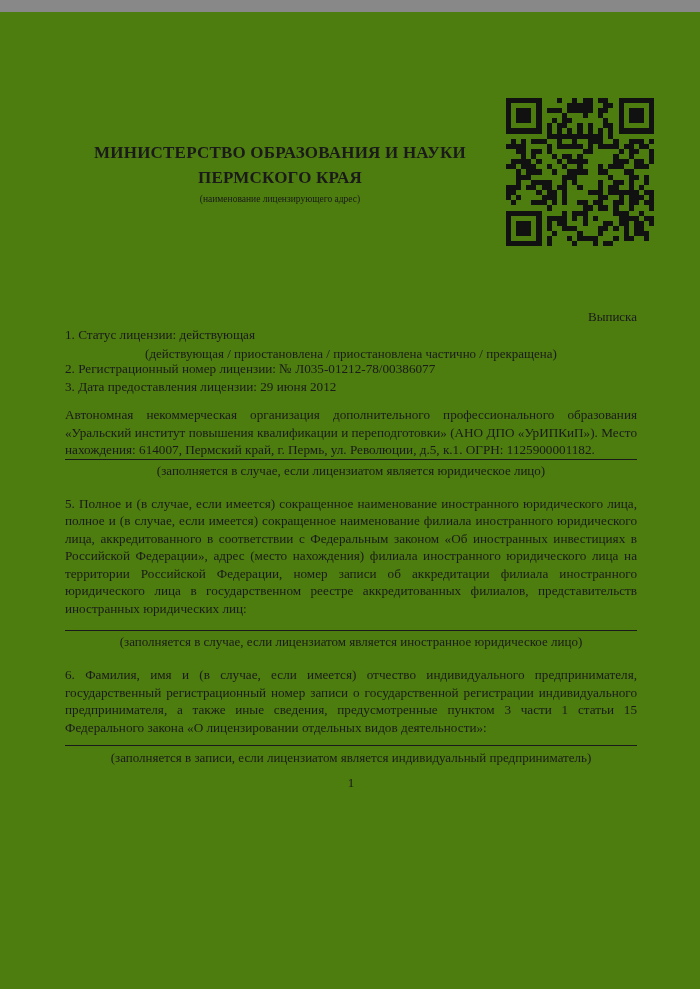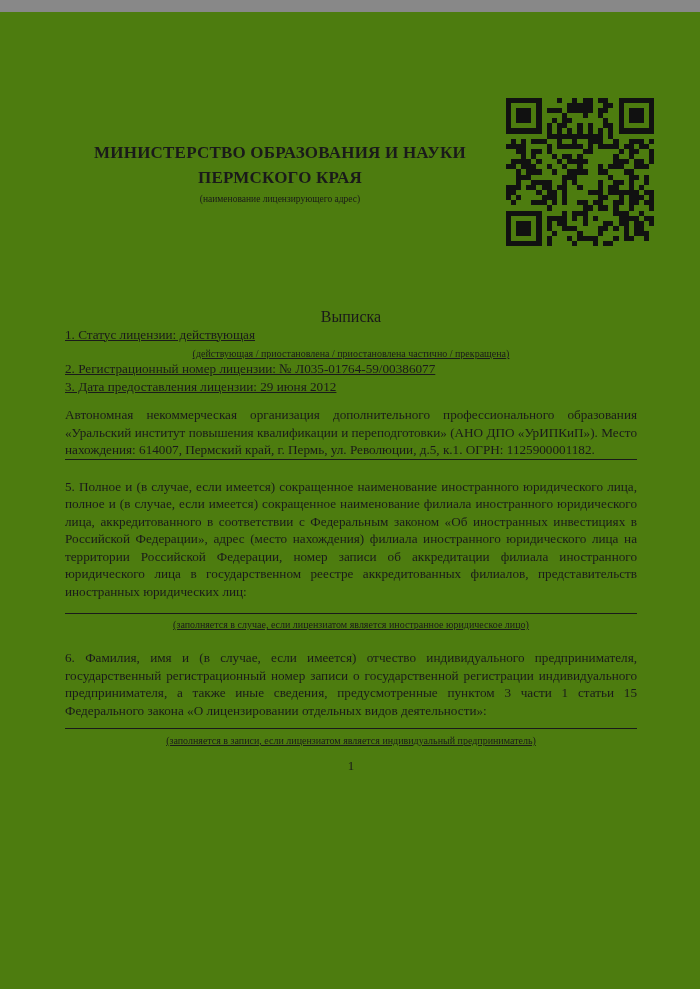--- a/index.html
+++ b/index.html
@@ -40,36 +40,35 @@
     width:154px;height:156px;
     flex:0 0 auto;
   }
   .qr svg{display:block;width:154px;height:156px;}
   .content{
     padding:0 63px 0 65px;
     box-sizing:border-box;
   }
   .doc-title{
     margin-top:58px;
-    text-align:center;
-    font-size:16px;
+    text-align:right;
+    font-size:13px;
     line-height:17.5px;
   }
   p.body{
     margin:0;
     font-size:13.2px;
     line-height:17.5px;
     text-align:justify;
   }
-  .single{text-align:left;text-decoration:underline;}
+  .single{text-align:left;}
   .small-caption{
-    font-size:10px;
+    font-size:13px;
     line-height:13px;
     text-align:center;
-    text-decoration:underline;
   }
   .rule{
     border-top:1.6px solid #1a1a1a;
     height:0;
   }
   .mt-item1{margin-top:37px;}
   .mt-cap1{margin-top:4px;}
   .mt-item2{margin-top:20px;}
   .mt-item3{margin-top:14px;}
   .mt-item4{margin-top:11px;}
@@ -516,27 +515,28 @@
 
   <div class="content">
 
     <div class="doc-title">
       <div>Выписка</div>
     </div>
 
     <p class="body single mt-item1">1. Статус лицензии: действующая</p>
     <div class="small-caption mt-cap1">(действующая / приостановлена / приостановлена частично / прекращена)</div>
 
-    <p class="body single mt-item2">2. Регистрационный номер лицензии: № Л035-01764-59/00386077</p>
+    <p class="body single mt-item2">2. Регистрационный номер лицензии: № Л035-01212-78/00386077</p>
 
     <p class="body single mt-item3">3. Дата предоставления лицензии: 29 июня 2012</p>
 
     <div class="mt-item4">
       <p class="body">Автономная некоммерческая организация дополнительного профессионального образования «Уральский институт повышения квалификации и переподготовки» (АНО ДПО «УрИПКиП»). Место нахождения: 614007, Пермский край, г. Пермь, ул. Революции, д.5, к.1. ОГРН: 1125900001182.</p>
       <div class="rule"></div>
+      <div class="small-caption mt-cap">(заполняется в случае, если лицензиатом является юридическое лицо)</div>
     </div>
 
     <div class="mt-item5">
       <p class="body">5. Полное и (в случае, если имеется) сокращенное наименование иностранного юридического лица, полное и (в случае, если имеется) сокращенное наименование филиала иностранного юридического лица, аккредитованного в соответствии с Федеральным законом «Об иностранных инвестициях в Российской Федерации», адрес (место нахождения) филиала иностранного юридического лица на территории Российской Федерации, номер записи об аккредитации филиала иностранного юридического лица в государственном реестре аккредитованных филиалов, представительств иностранных юридических лиц:</p>
       <div class="rule rule-gap5"></div>
       <div class="small-caption mt-cap">(заполняется в случае, если лицензиатом является иностранное юридическое лицо)</div>
     </div>
 
     <div class="mt-item6">
       <p class="body">6. Фамилия, имя и (в случае, если имеется) отчество индивидуального предпринимателя, государственный регистрационный номер записи о государственной регистрации индивидуального предпринимателя, а также иные сведения, предусмотренные пунктом 3 части 1 статьи 15 Федерального закона «О лицензировании отдельных видов деятельности»:</p>

